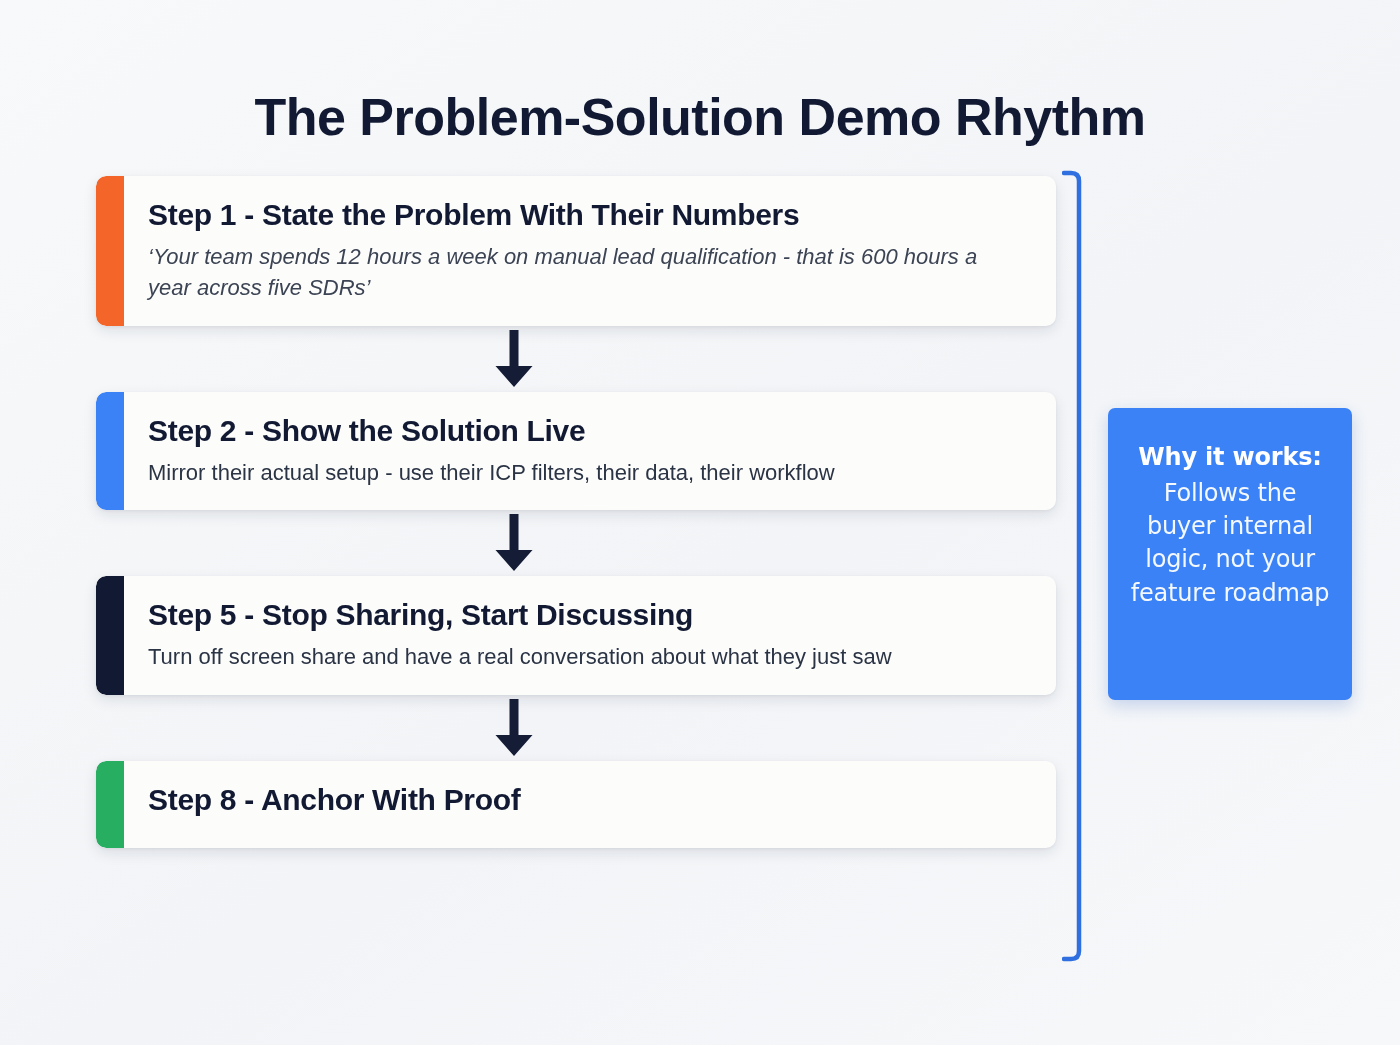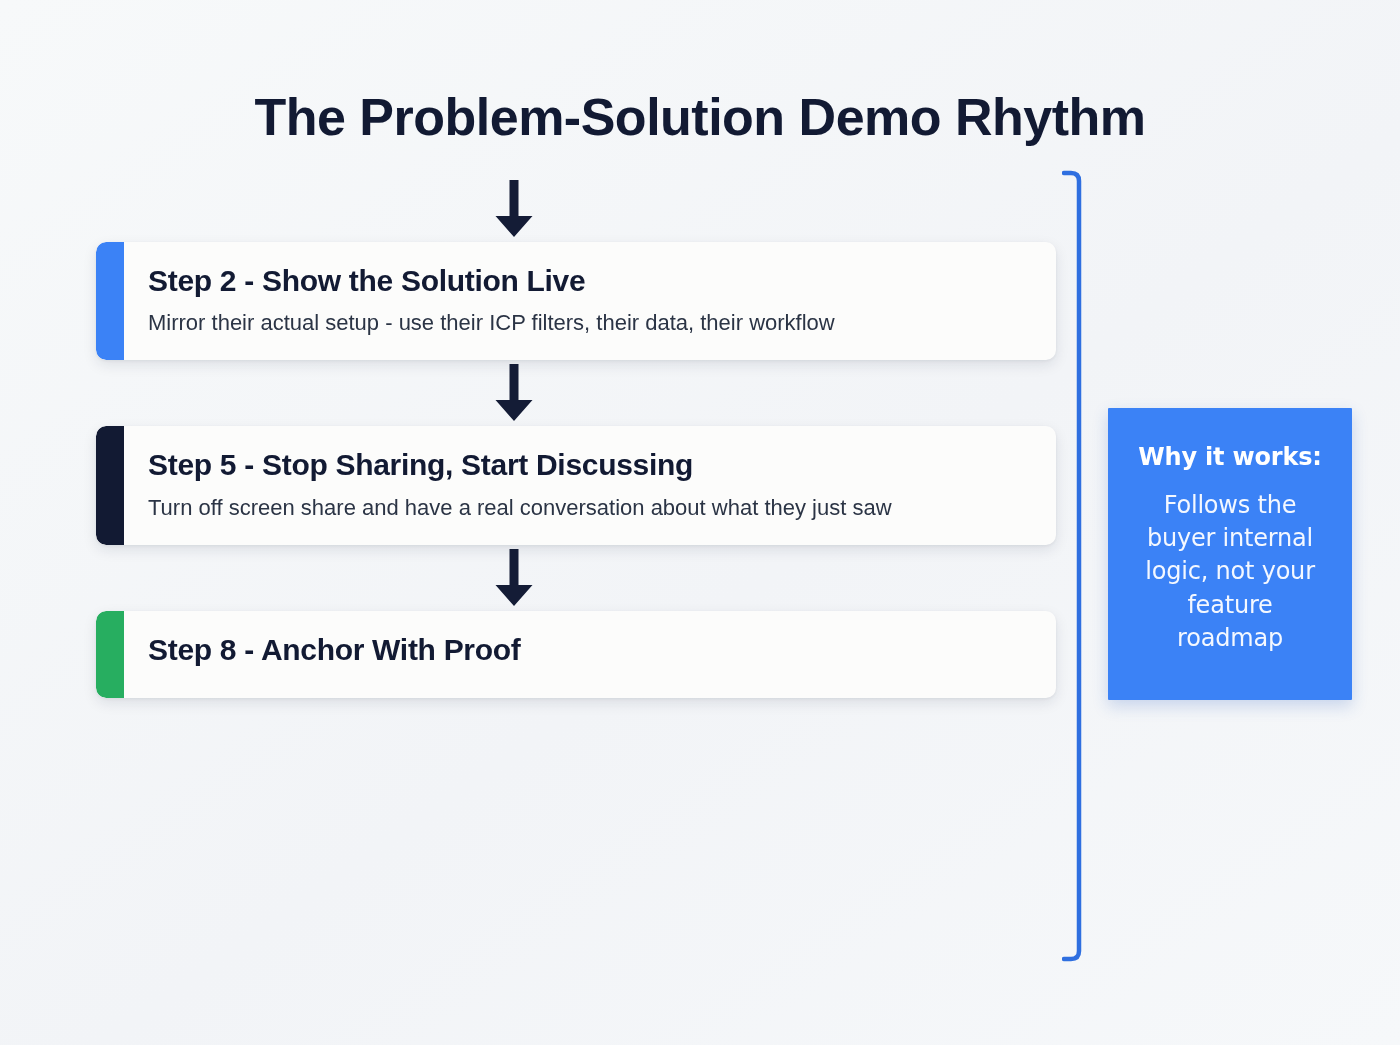--- a/index.html
+++ b/index.html
@@ -105,50 +105,57 @@
   }
 
   
   .why-box {
     position: absolute;
     left: 1108px;
     top: 408px;
     width: 244px;
     height: 292px;
     background: #3b82f6;
-    border-radius: 1px;
+    border-radius: 7px;
     box-shadow: 0 6px 16px rgba(40, 90, 190, 0.22);
     box-sizing: border-box;
     padding: 34px 14px 18px 14px;
     text-align: center;
     font-family: "DejaVu Sans", sans-serif;
     color: #ffffff;
   }
   .why-label {
     font-size: 24px;
     font-weight: bold;
     line-height: 1.3;
     margin: 0 0 2px 0;
     letter-spacing: -0.2px;
   }
   .why-text {
     font-size: 24px;
     line-height: 1.38;
-    margin: 16px;
+    margin: 4px;
     color: #f4f8ff;
     letter-spacing: -0.2px;
   }
 </style>
 </head>
 <body>
 
 <h1 class="page-title">The Problem-Solution Demo Rhythm</h1>
 
 <div class="flow">
 
+  <div class="step-card">
+    <div class="accent-bar" style="background:#f4652a;"></div>
+    <div class="card-body">
+      <div class="step-title">Step 1 - State the Problem With Their Numbers</div>
+      <div class="step-desc italic">‘Your team spends 12 hours a week on manual lead qualification - that is 600 hours a year across five SDRs’</div>
+    </div>
+  </div>
 
   <div class="arrow-wrap">
     <svg width="52" height="58" viewBox="0 0 52 58">
       <path d="M21.5 0 H30.5 V36 H44.5 L26 57 L7.5 36 H21.5 Z" fill="#141c36"></path>
     </svg>
   </div>
 
   <div class="step-card">
     <div class="accent-bar" style="background:#3b82f6;"></div>
     <div class="card-body">

